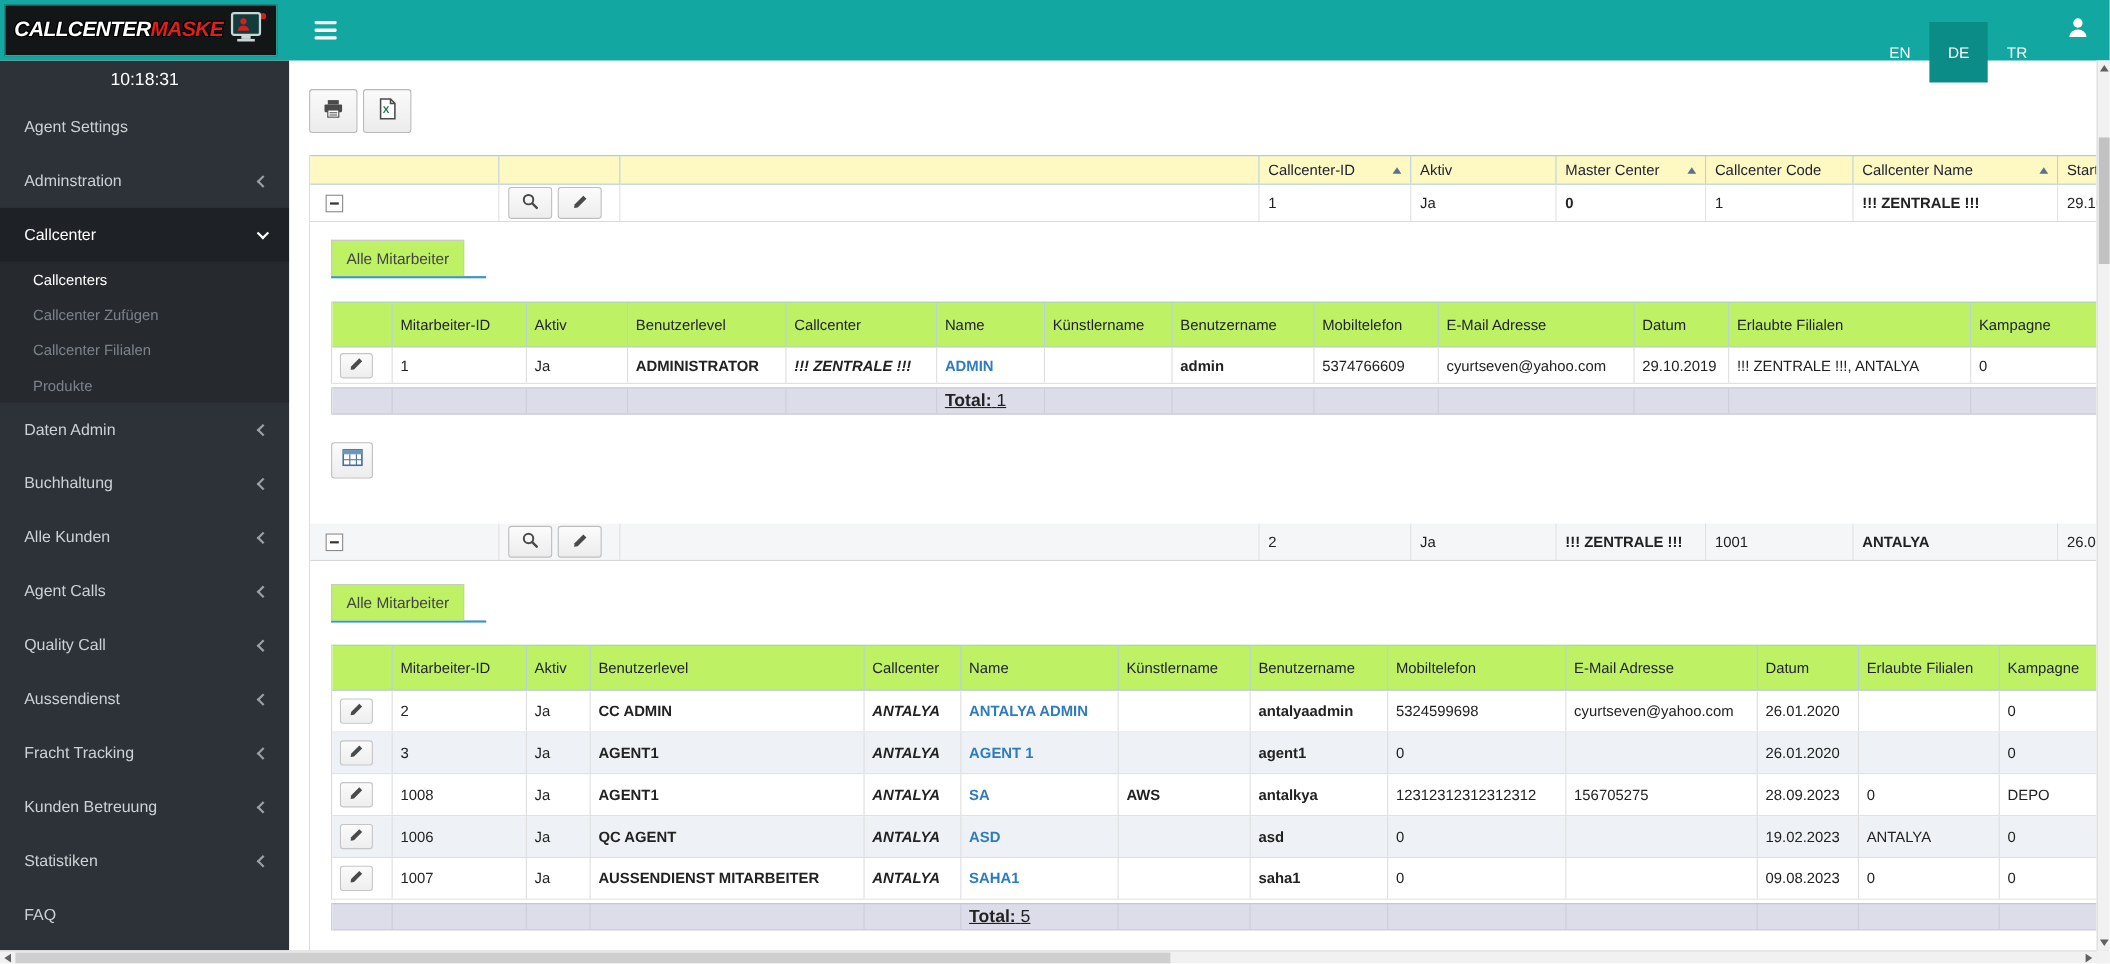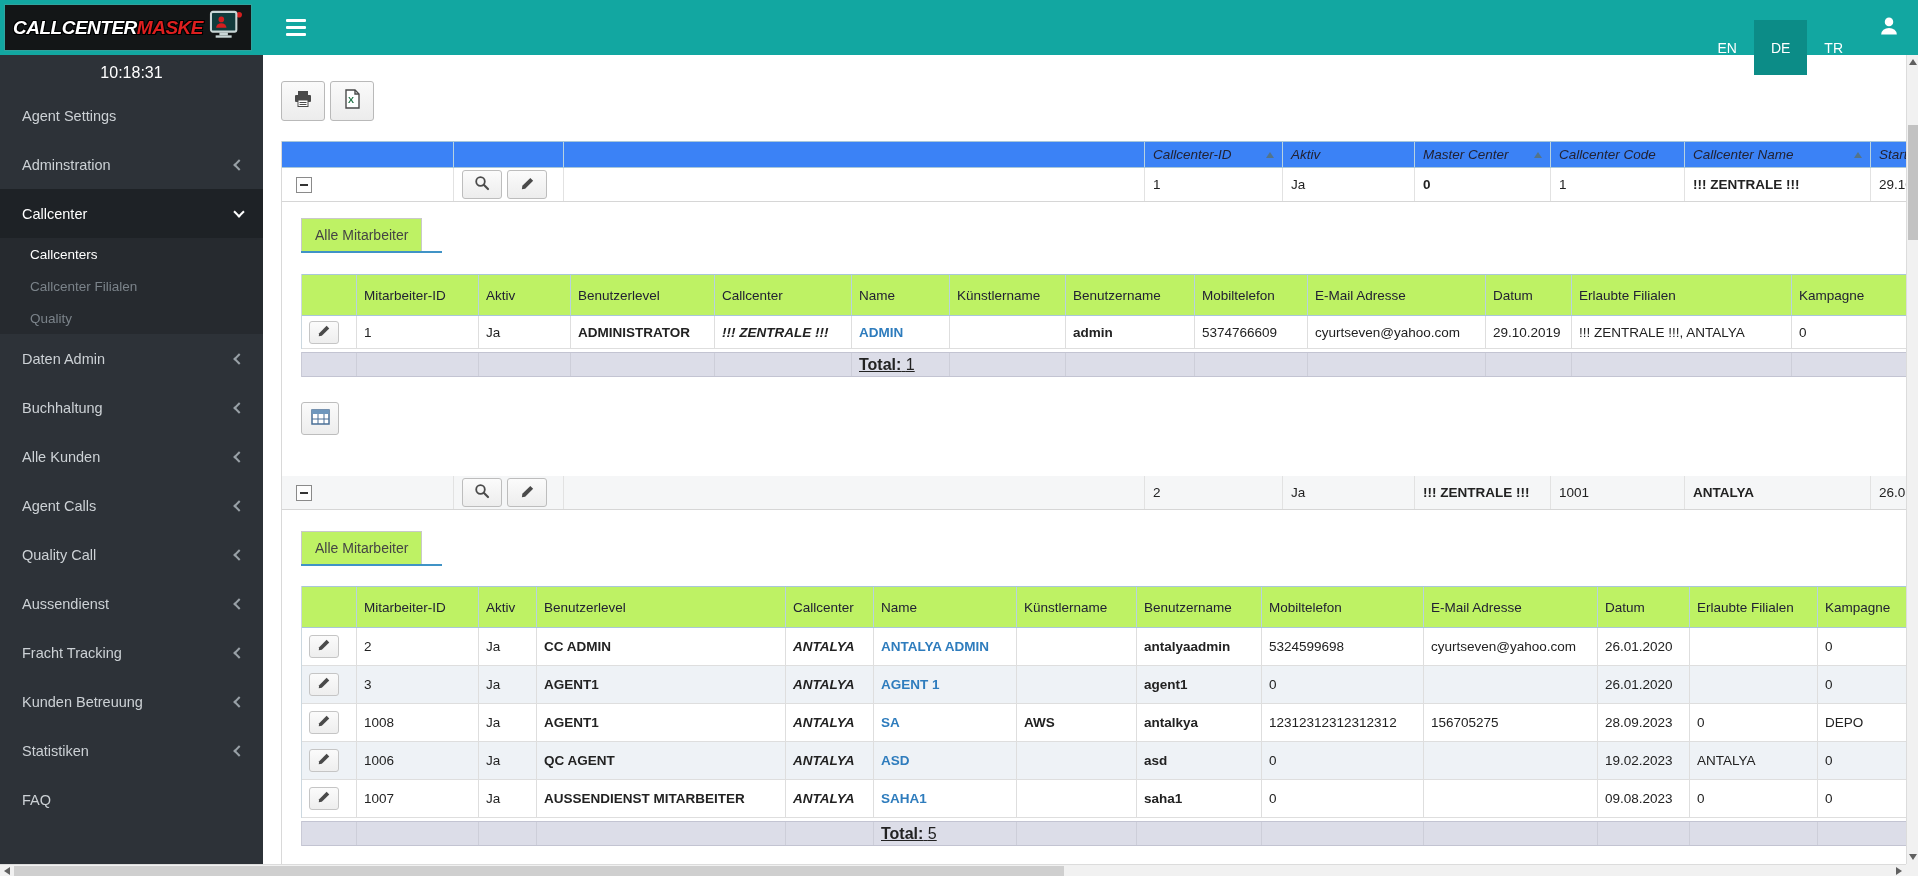--- a/index.html
+++ b/index.html
@@ -34,21 +34,21 @@
 
   
   .content { position:absolute; left:263px; top:55px; width:1643px; height:809px; background:#fff; overflow:hidden; padding-left:18px; }
   .toolbar { margin-top:26px; display:flex; gap:5px; }
   .tbtn { width:44px; height:40px; border:1px solid #b9b9b9; border-radius:3px; background:linear-gradient(#fafafa,#ececec); display:flex; align-items:center; justify-content:center; cursor:pointer; }
 
   
   .gridwrap { margin-top:20px; width:1625px; overflow:hidden; border-left:1px solid #d9d9d9; }
   .grow { display:flex; }
   .gc { flex:0 0 auto; display:flex; align-items:center; padding:0 8px; font-size:13.5px; overflow:hidden; white-space:nowrap; }
-  .ghead { height:27px; background:#3b82f6; border-top:1px solid #a9c7d9; border-bottom:1px solid #a9c7d9;font-style:italic; }
+  .ghead { height:27px; background:#fef9c3; border-top:1px solid #a9c7d9; border-bottom:1px solid #a9c7d9; }
   .ghead .gc { border-right:1px solid #b7d2e0; color:#223; }
   .mrow { height:34px; border-bottom:1px solid #d6d6d6; background:#fff; }
   .mrow.alt { background:#f5f6f7; }
   .mrow .gc { border-right:1px solid #e2e2e2; }
   .gc.e0{width:172px;} .gc.e1{width:110px;} .gc.e2{width:581px;}
   .gc.cid{width:138px;} .gc.cakt{width:132px;} .gc.cmas{width:136px;}
   .gc.ccode{width:134px;} .gc.cname{width:186px;} .gc.cstart{width:120px;}
   .bold { font-weight:bold; }
   .bi { font-weight:bold; font-style:italic; }
   .link { color:#2e7cbd; font-weight:bold; cursor:pointer; }
@@ -146,22 +146,23 @@
     <div class="item">
         <span>Adminstration</span>
         <span class="chev left"></span>
       </div>
     <div class="item parent-active">
         <span>Callcenter</span>
         <span class="chev down"></span>
       </div>
     <div class="submenu">
       <div class="sub active">Callcenters</div>
+      <div class="sub">Callcenter Zufügen</div>
       <div class="sub">Callcenter Filialen</div>
-      <div class="sub">Quality</div>
+      <div class="sub">Produkte</div>
     </div>
     <div class="item">
         <span>Daten Admin</span>
         <span class="chev left"></span>
       </div>
     <div class="item">
         <span>Buchhaltung</span>
         <span class="chev left"></span>
       </div>
     <div class="item">

